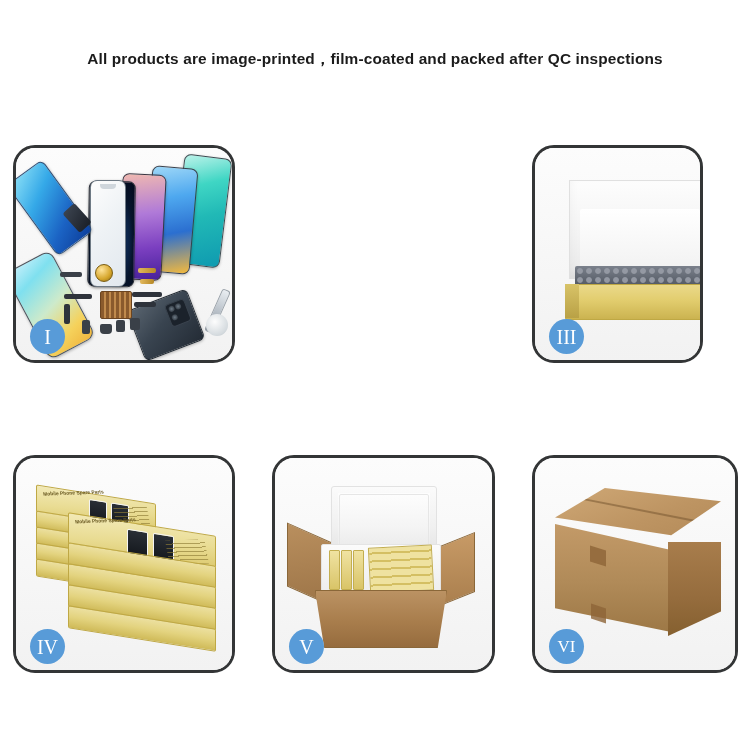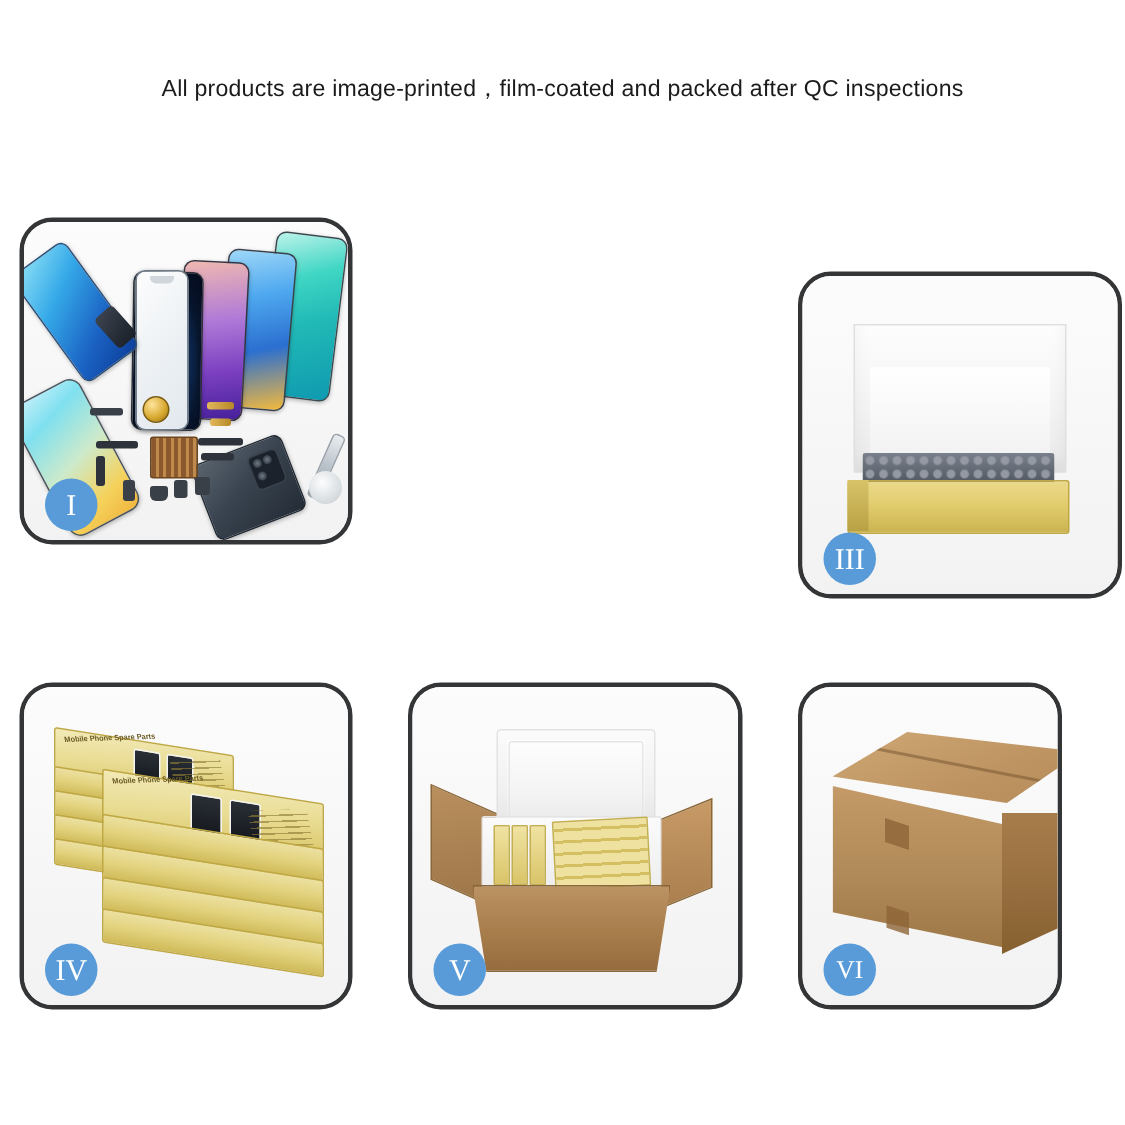--- a/index.html
+++ b/index.html
@@ -12,45 +12,45 @@
 
   
   .header{width:750px;text-align:center;padding-top:38px;box-sizing:border-box;}
   .title{
     font-family:"Liberation Sans",sans-serif;
     font-size:39px;font-weight:700;color:#141414;
     letter-spacing:1.0px;line-height:1.06;white-space:nowrap;
   }
   .subtitle{
     font-family:"Liberation Sans",sans-serif;
-    font-size:15.4px;font-weight:400;color:#1b1b1b;
+    font-size:15.4px;font-weight:700;color:#1b1b1b;
     margin-top:11px;letter-spacing:0.15px;white-space:nowrap;
   }
 
   
   .grid{position:absolute;left:0;top:137px;width:750px;height:560px;}
   .panel{
     position:absolute;
     border:3px solid #333536;
     border-radius:22px;
     background:#fbfbfb;
     box-sizing:border-box;
     overflow:visible;
   }
   .panel .inner{
     position:absolute;inset:0;border-radius:19px;overflow:hidden;
     background:linear-gradient(180deg,#fcfcfc 0%,#f6f6f6 60%,#f2f2f2 100%);
   }
   
   #p1{left:13px;top:8px;width:222px;height:218px;}
   #p2{left:272px;top:8px;width:223px;height:218px;}
-  #p3{left:532px;top:8px;width:216px;height:218px;margin-top:36px;}
+  #p3{left:532px;top:8px;width:171px;height:218px;}
   #p4{left:13px;top:318px;width:222px;height:218px;}
   #p5{left:272px;top:318px;width:223px;height:218px;}
-  #p6{left:532px;top:318px;width:176px;height:218px;}
+  #p6{left:532px;top:318px;width:206px;height:218px;}
 
   
   .badge{
     position:absolute;left:14px;bottom:6px;
     width:35px;height:35px;border-radius:50%;
     background:#589bd8;
     display:flex;align-items:center;justify-content:center;
     color:#ffffff;font-family:"Liberation Serif",serif;
     font-size:20px;line-height:1;z-index:30;
     box-shadow:0 0 0 0 rgba(0,0,0,0);

